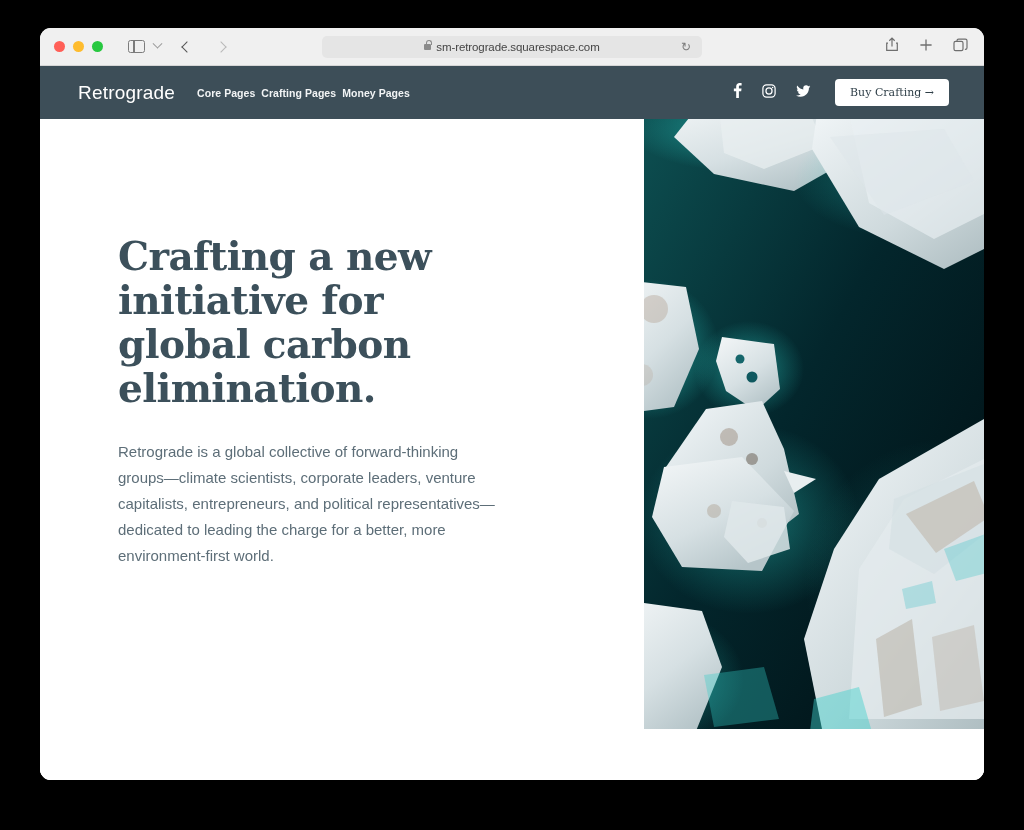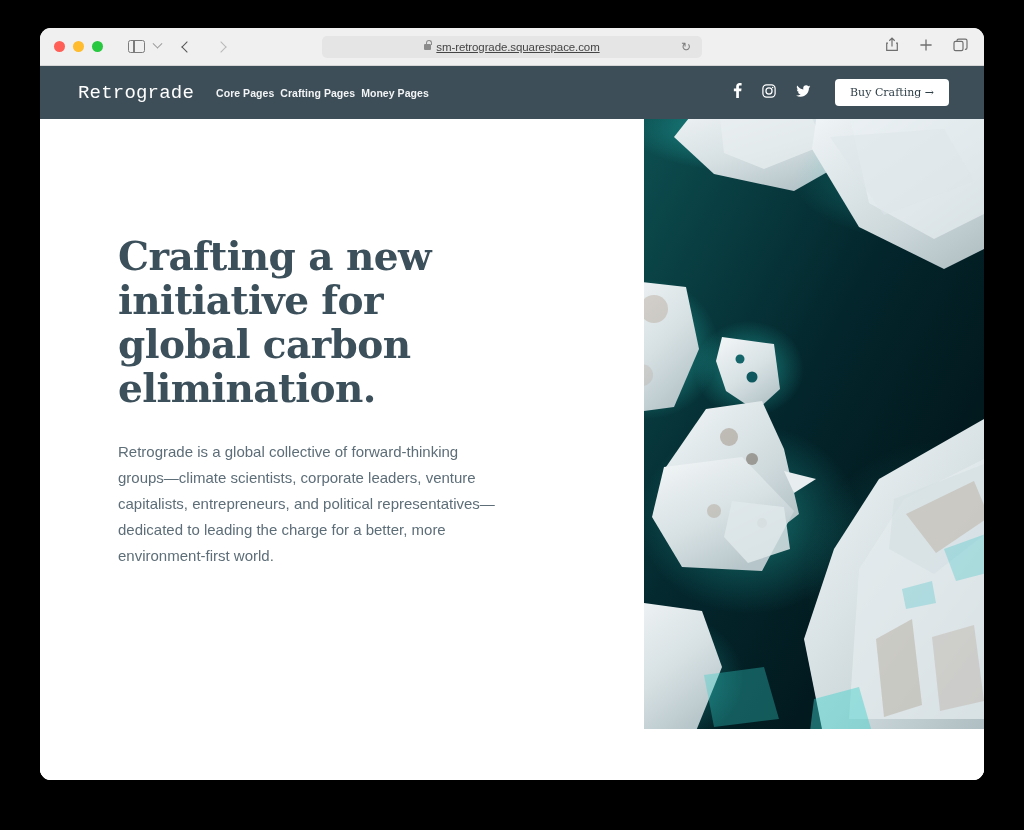--- a/index.html
+++ b/index.html
@@ -104,21 +104,20 @@
     left: 1.4px; top: -4px;
     width: 4.2px; height: 4.5px;
     border: 1.2px solid #8b8b8b;
     border-bottom: none;
     border-radius: 3px 3px 0 0;
   }
   #url-text {
     font-size: 11.5px;
     color: #454545;
     letter-spacing: -0.1px;
-    text-decoration: underline;
   }
   #reload-icon {
     position: absolute;
     right: 11px;
     font-size: 12px;
     color: #7b7b7b;
     line-height: 1;
   }
 
   .tb-right {
@@ -140,21 +139,21 @@
 
   
   #site-header {
     height: 53px;
     background: #3d4e58;
     display: flex;
     align-items: center;
     padding: 0 35px 0 38px;
   }
   #site-logo {
-    font-family: Liberation Mono, monospace;
+    font-family: Liberation Sans, sans-serif;
     font-size: 19px;
     color: #ffffff;
     letter-spacing: 0.2px;
     margin-right: 22px;
   }
   #site-nav { display: flex; align-items: center; gap: 6px; }
   .nav-link {
     font-size: 10.5px;
     font-weight: bold;
     color: #f2f4f5;

